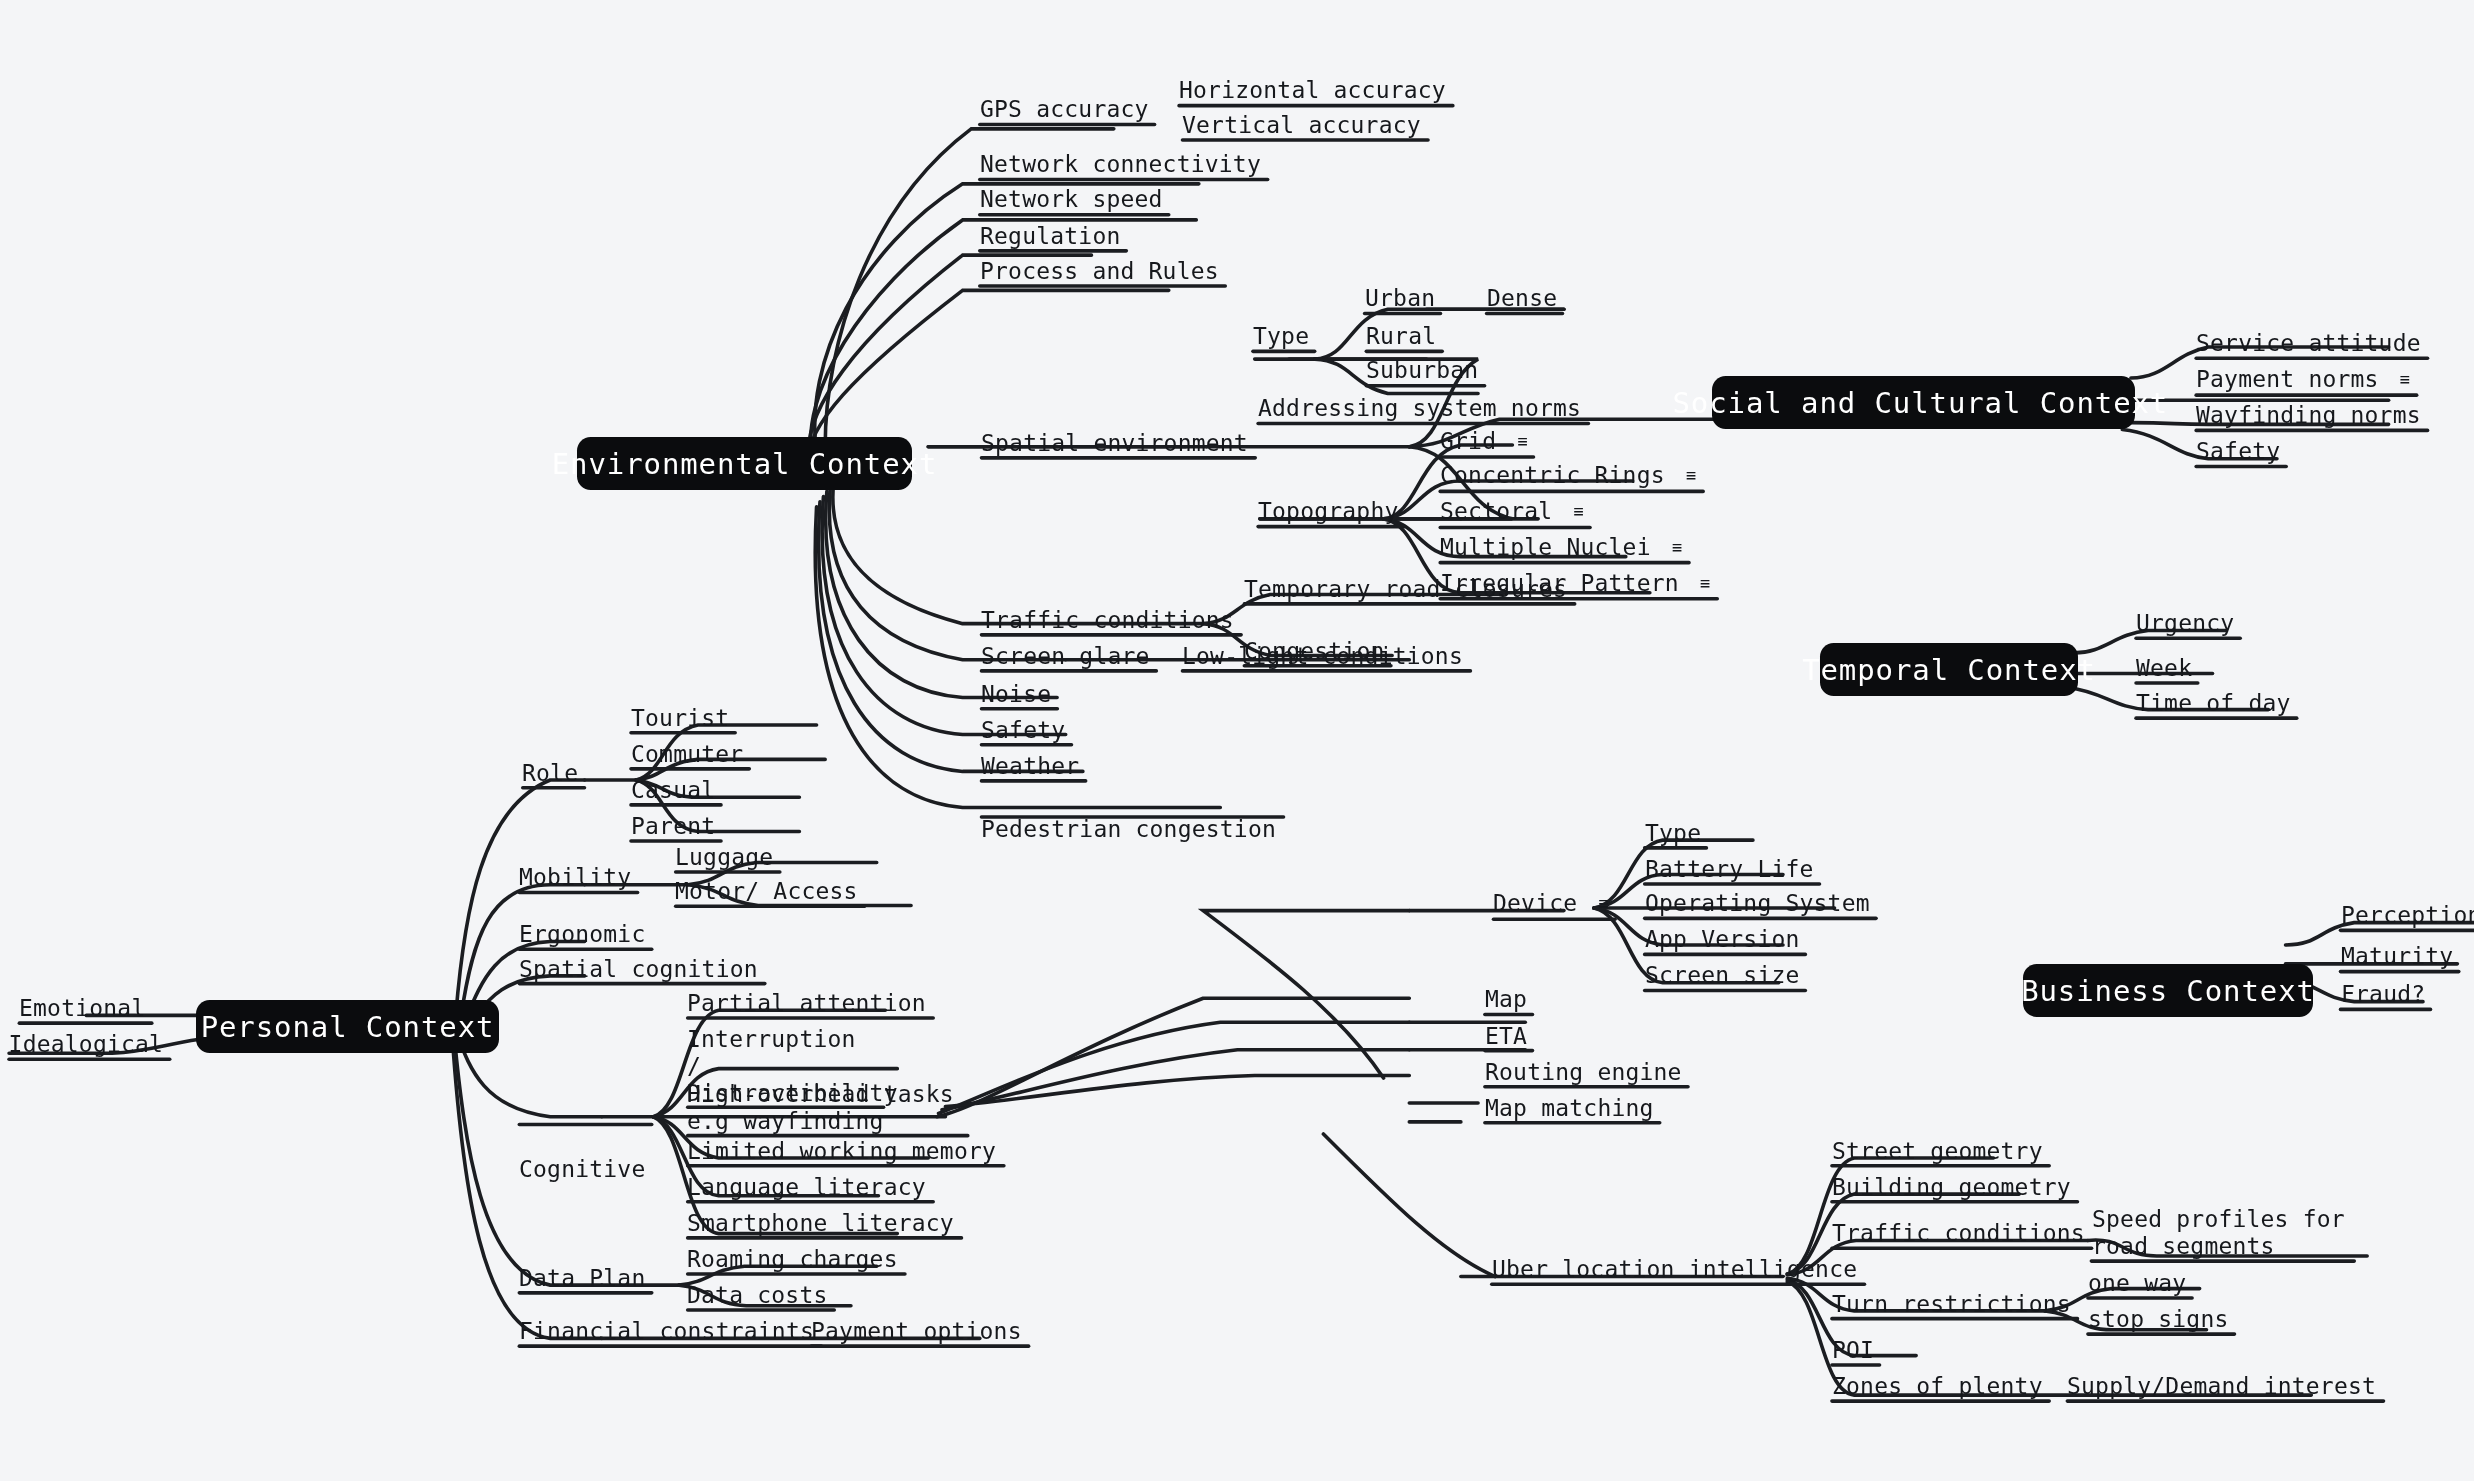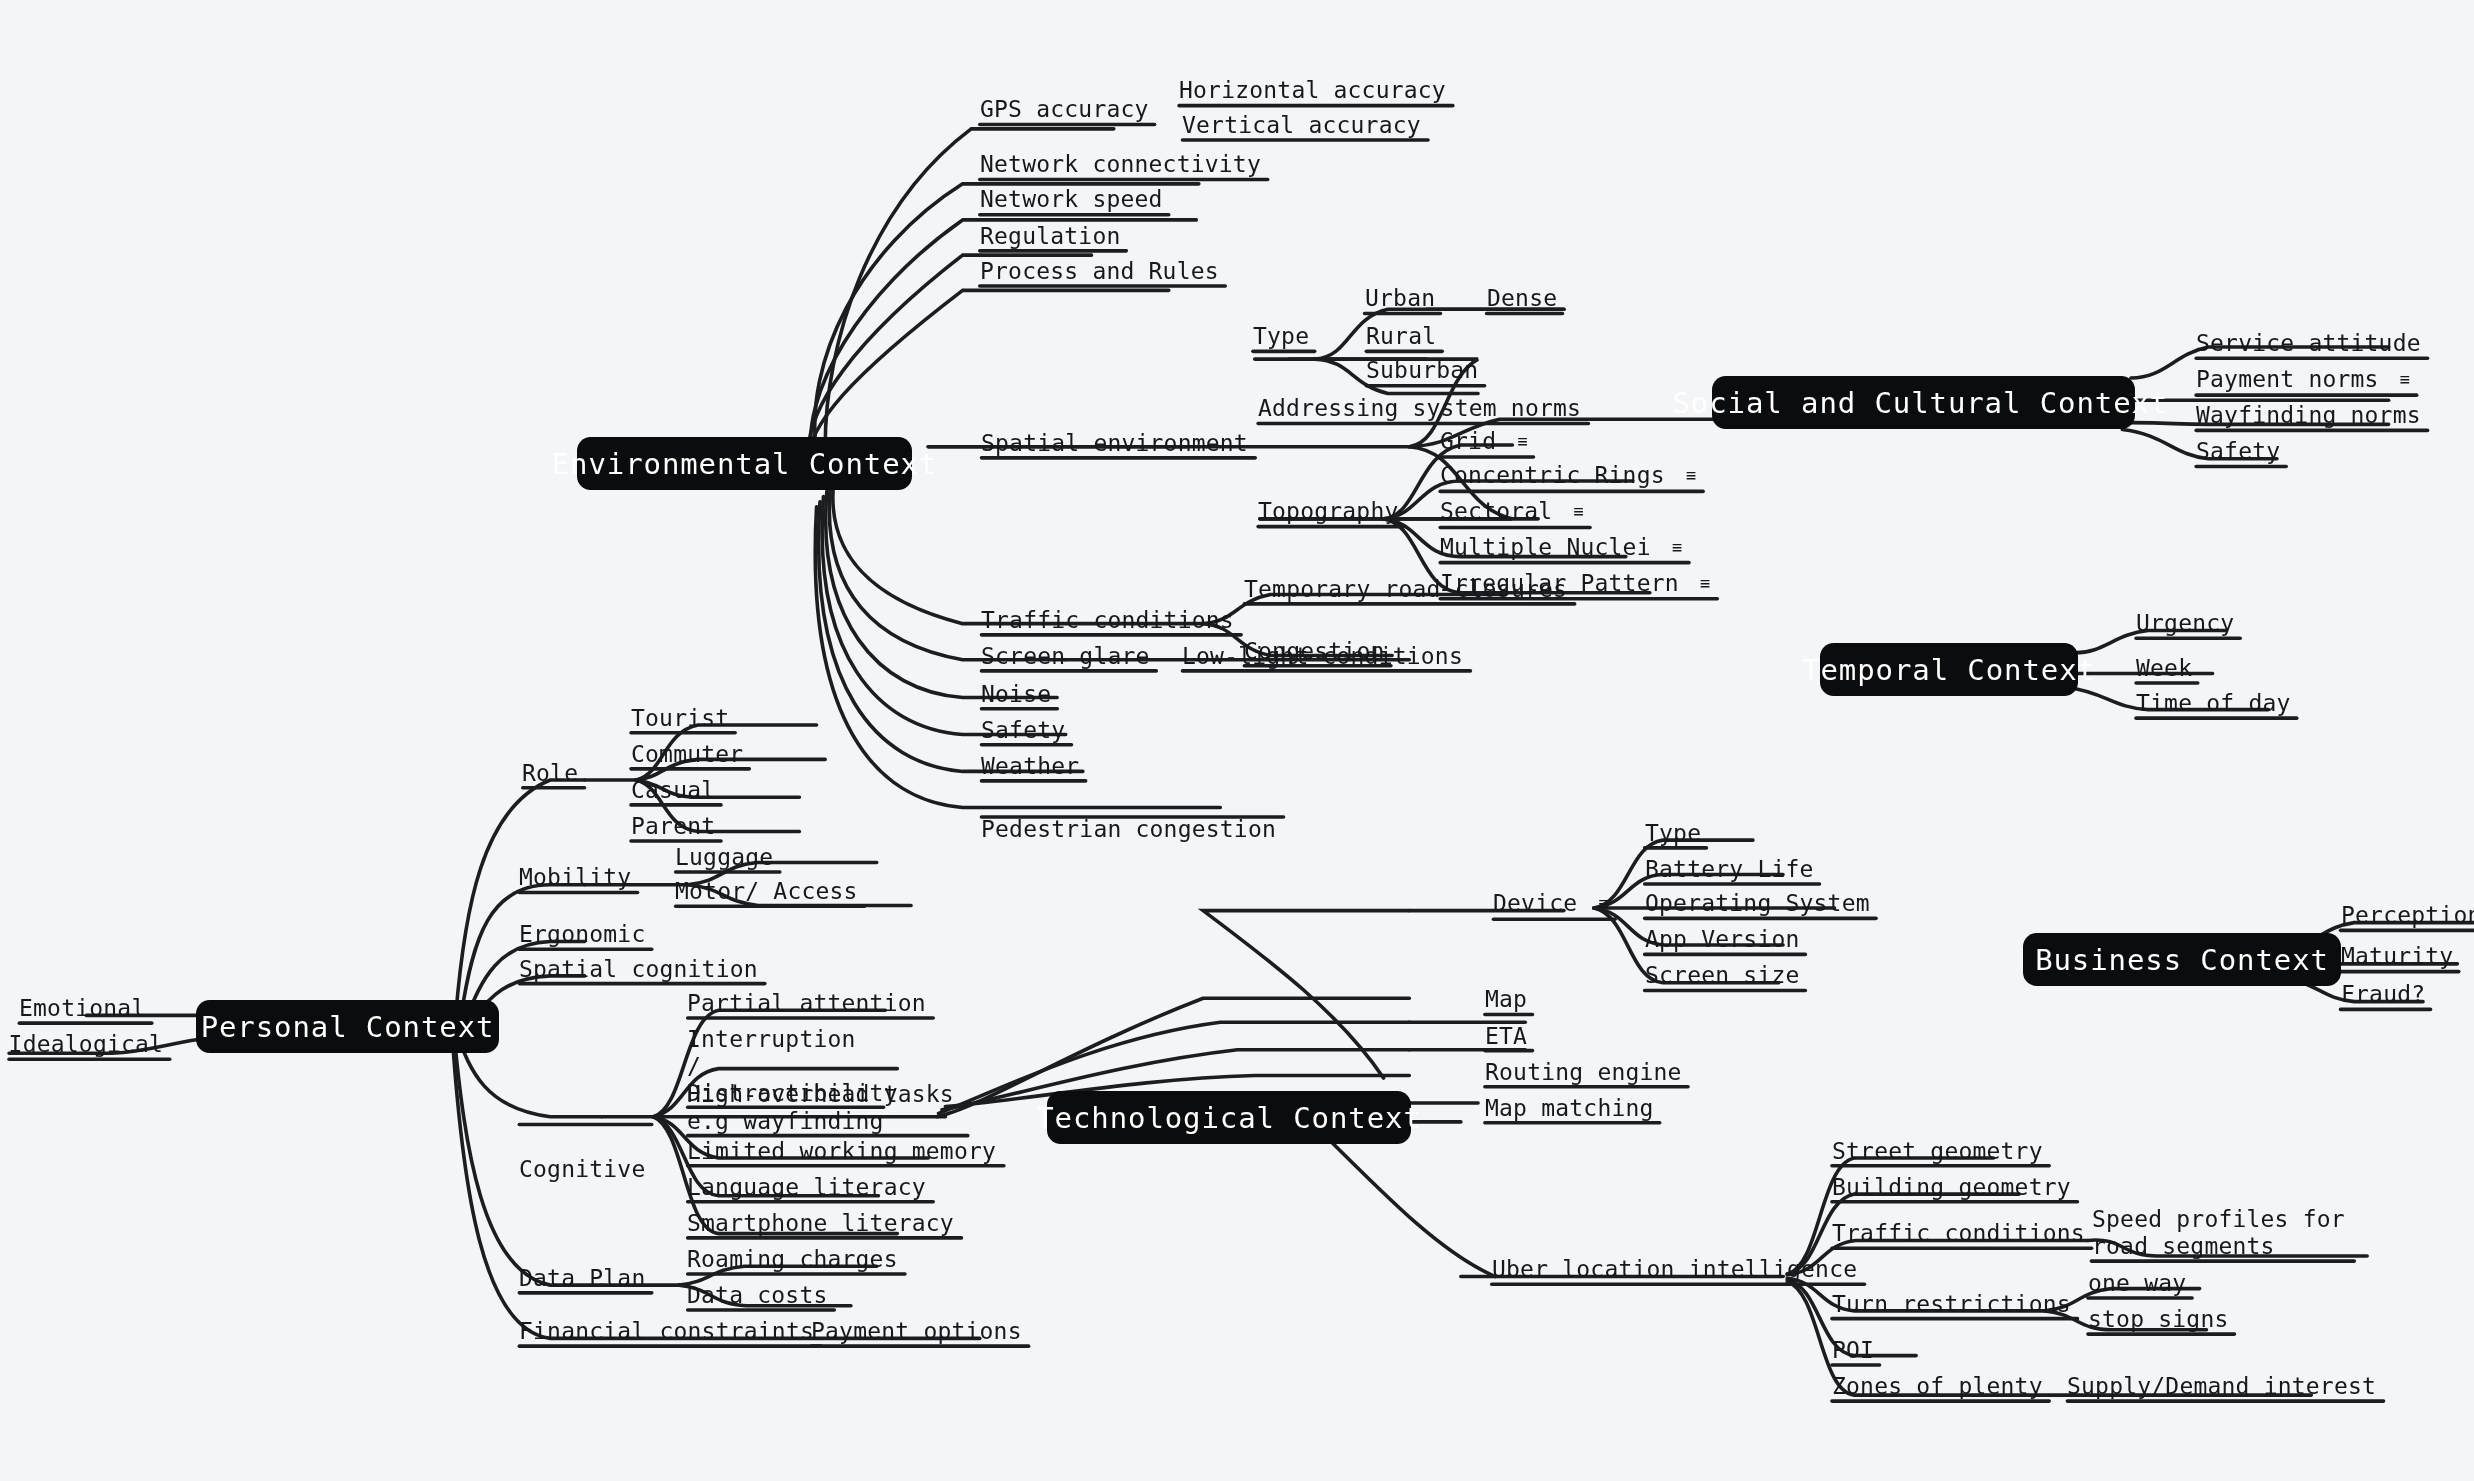--- a/index.html
+++ b/index.html
@@ -270,25 +270,22 @@
   </div>
 
   <div class="root-node" style="left:1820px;top:643px;width:258px;">
     <span>Temporal Context</span>
   </div>
 
   <div class="root-node" style="left:196px;top:1000px;width:303px;">
     <span>Personal Context</span>
   </div>
 
-  <div class="root-node" style="left:1047px;top:1091px;width:364px;">
-    <span>Technological Context</span>
-  </div>
-
-  <div class="root-node" style="left:2023px;top:933px;width:318px;">
+
+  <div class="root-node" style="left:2023px;top:964px;width:290px;">
     <span>Business Context</span>
   </div>
 
   <div class="leaf" style="left:980px;top:96px;">
     <span>GPS accuracy</span></div>
   <div class="leaf" style="left:1179px;top:77px;">
     <span>Horizontal accuracy</span></div>
   <div class="leaf" style="left:1182px;top:112px;">
     <span>Vertical accuracy</span></div>
   <div class="leaf" style="left:980px;top:151px;">

